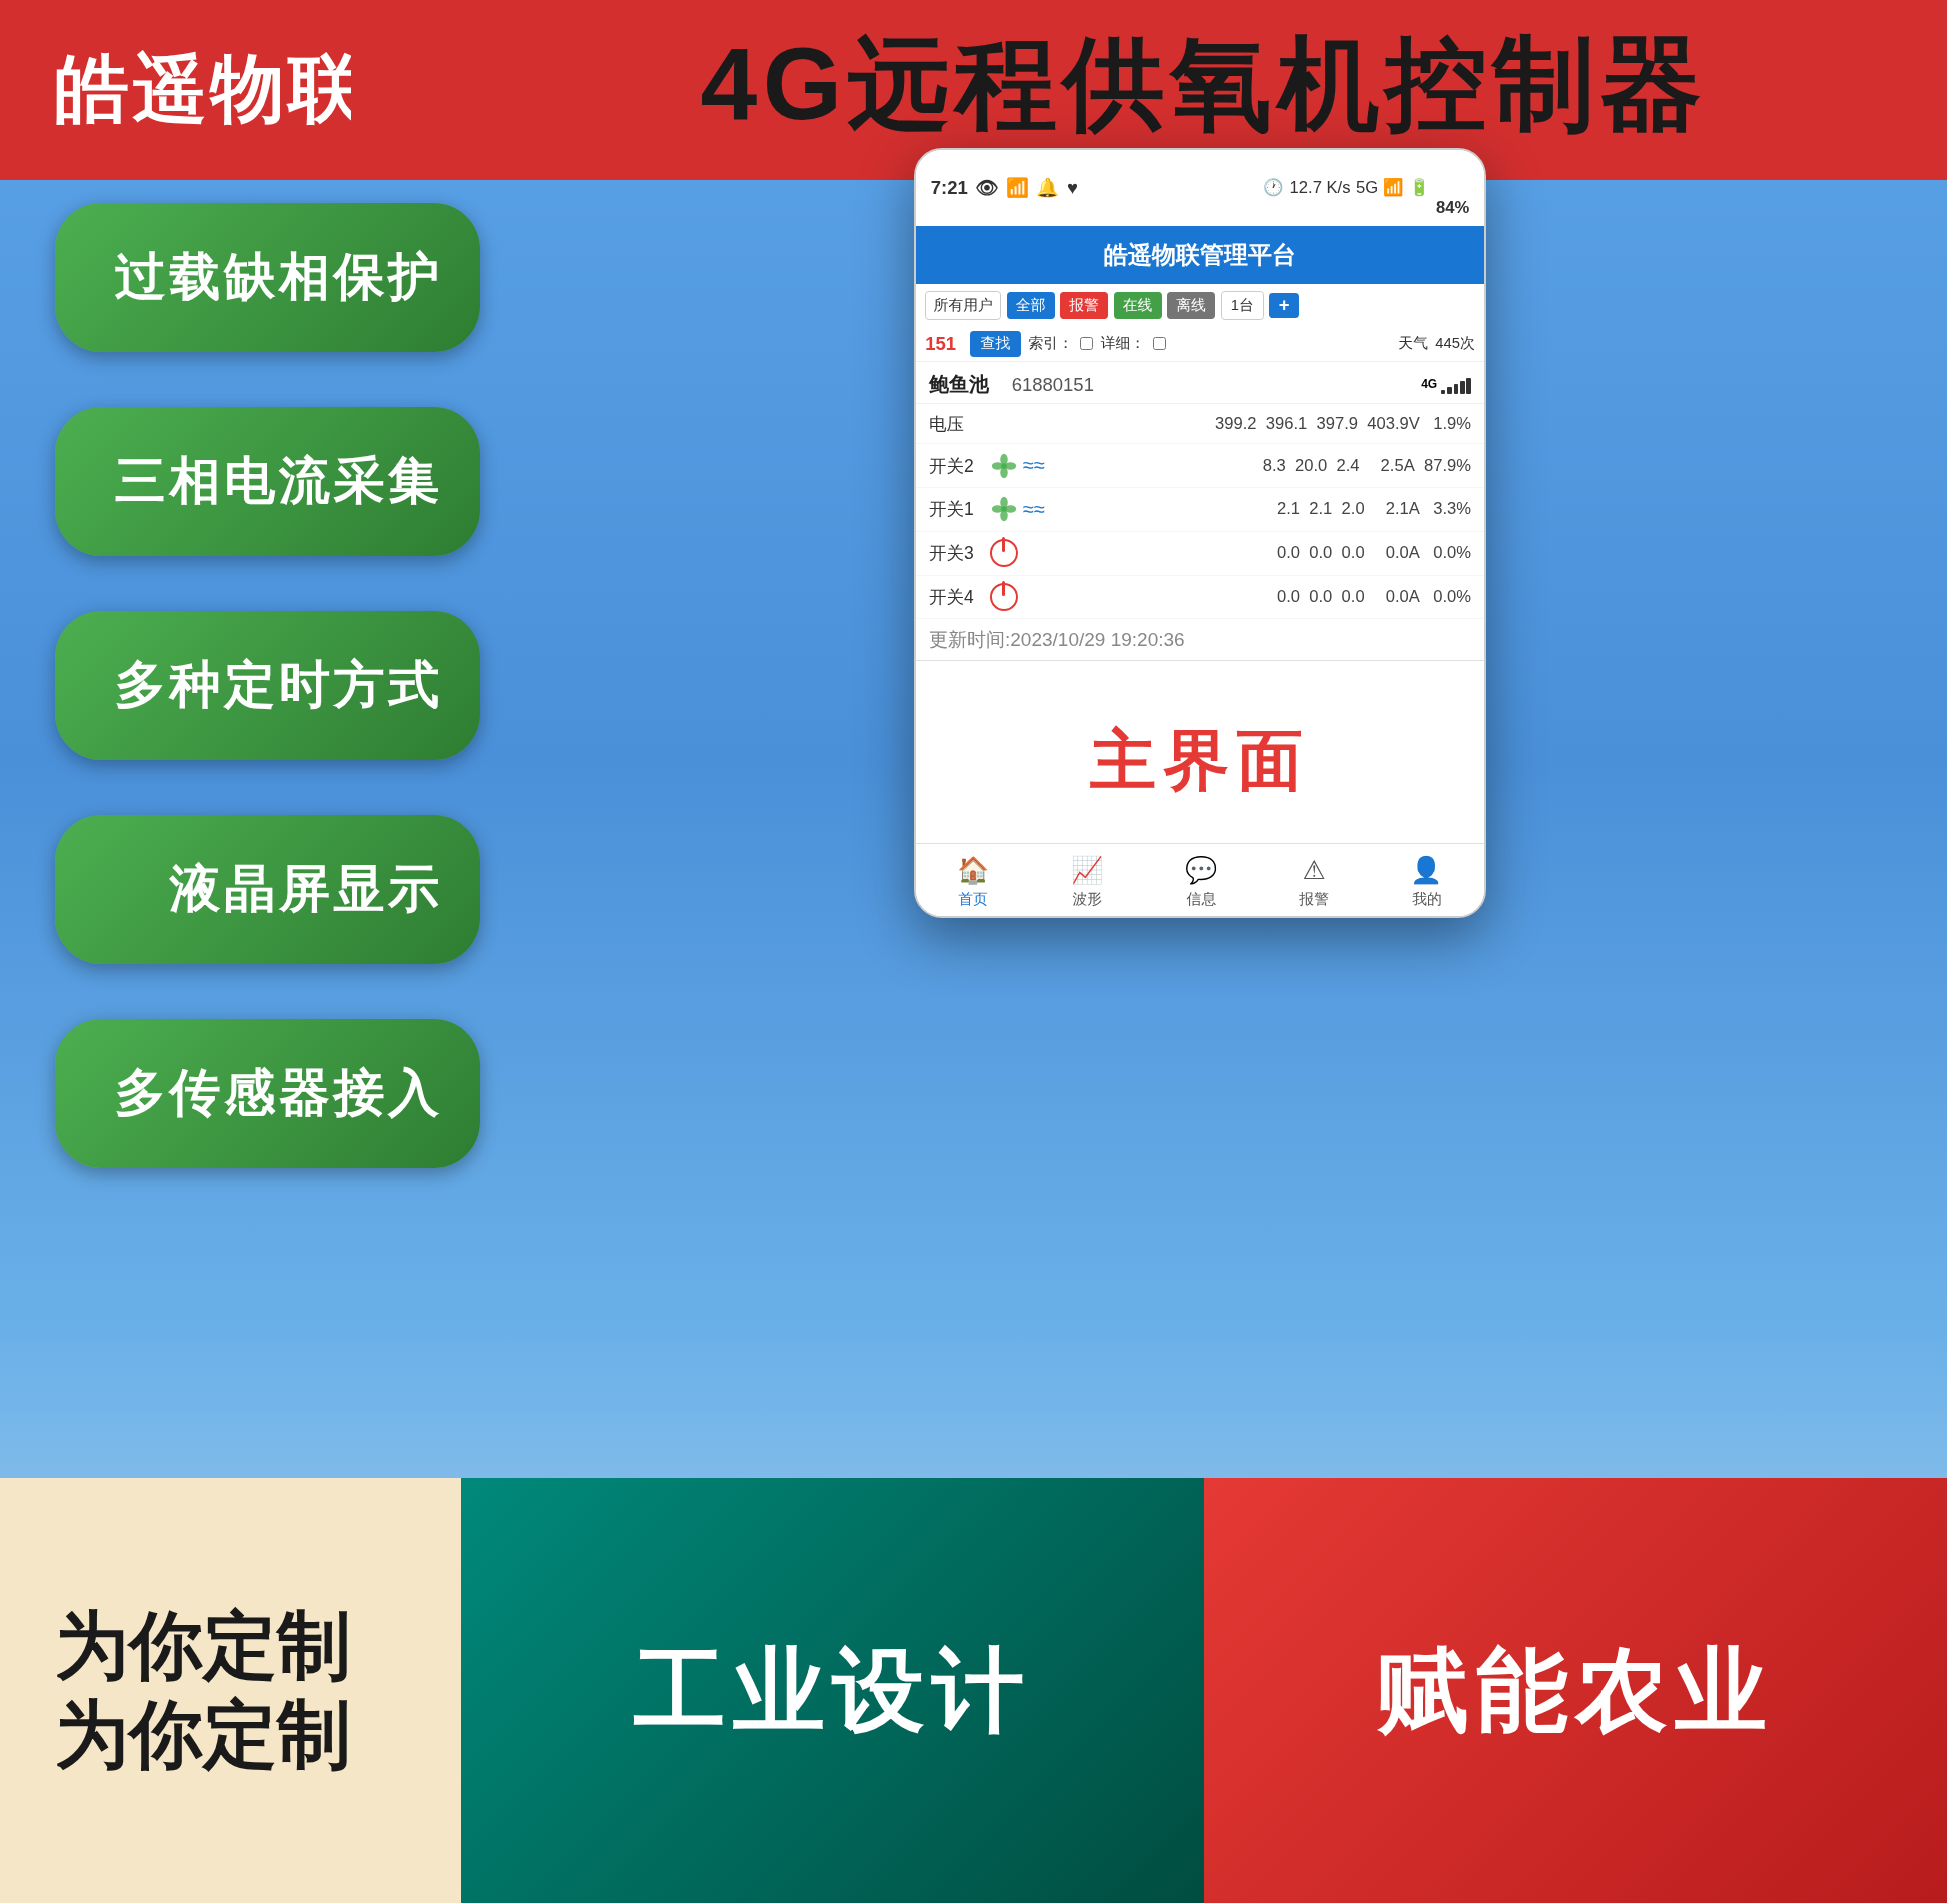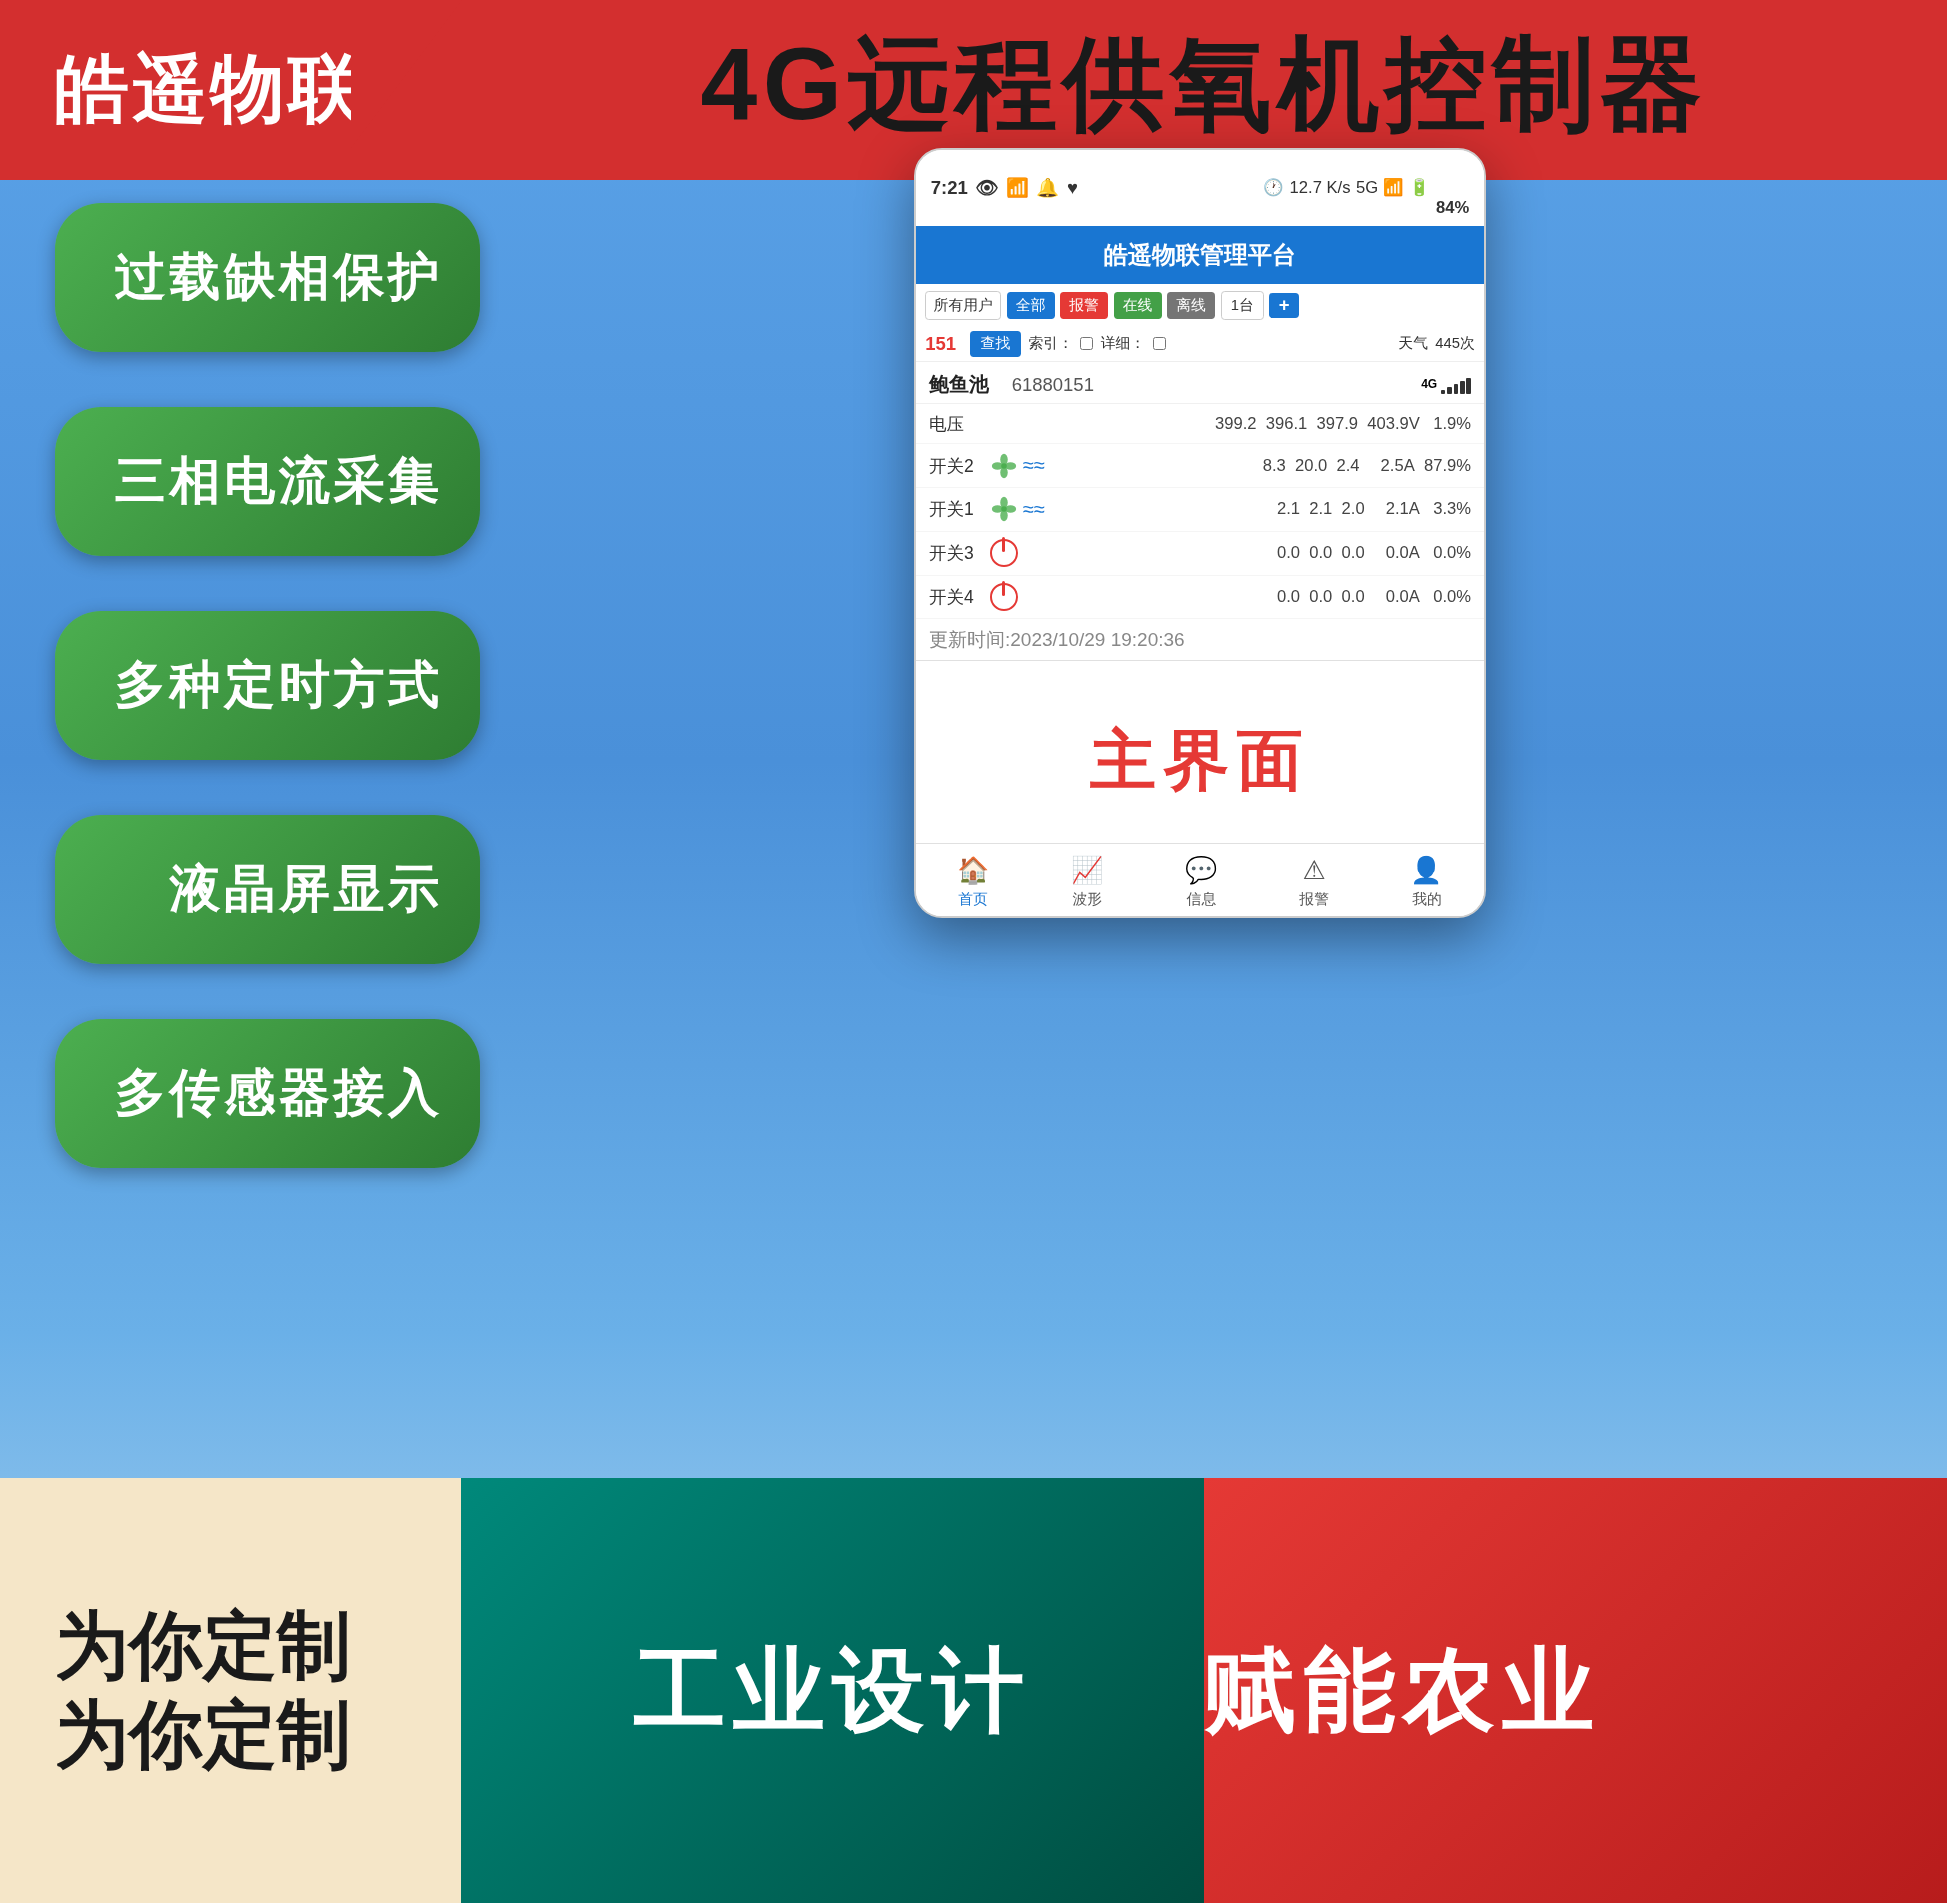--- a/index.html
+++ b/index.html
@@ -356,20 +356,21 @@
       font-weight: 900;
       color: white;
       letter-spacing: 7.4px;
     }
 
     .bottom-right {
       flex: 1;
       background: linear-gradient(135deg, #e53935, #b71c1c);
       display: flex;
       flex-direction: column;
+      align-items: center;
       justify-content: center;
     }
 
     .bottom-right-text {
       font-size: 92px;
       font-weight: 900;
       color: white;
       letter-spacing: 7.4px;
     }
 

